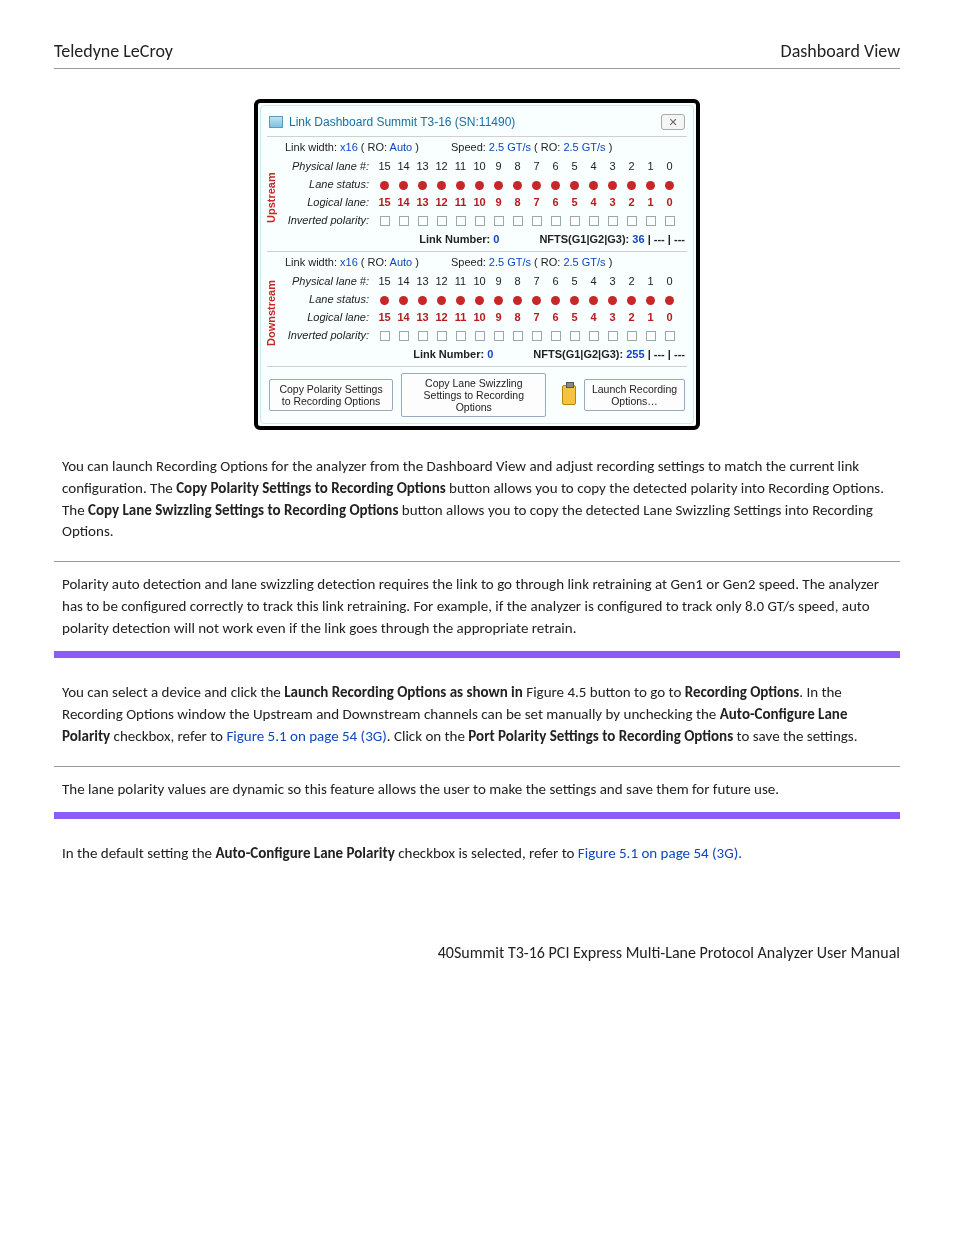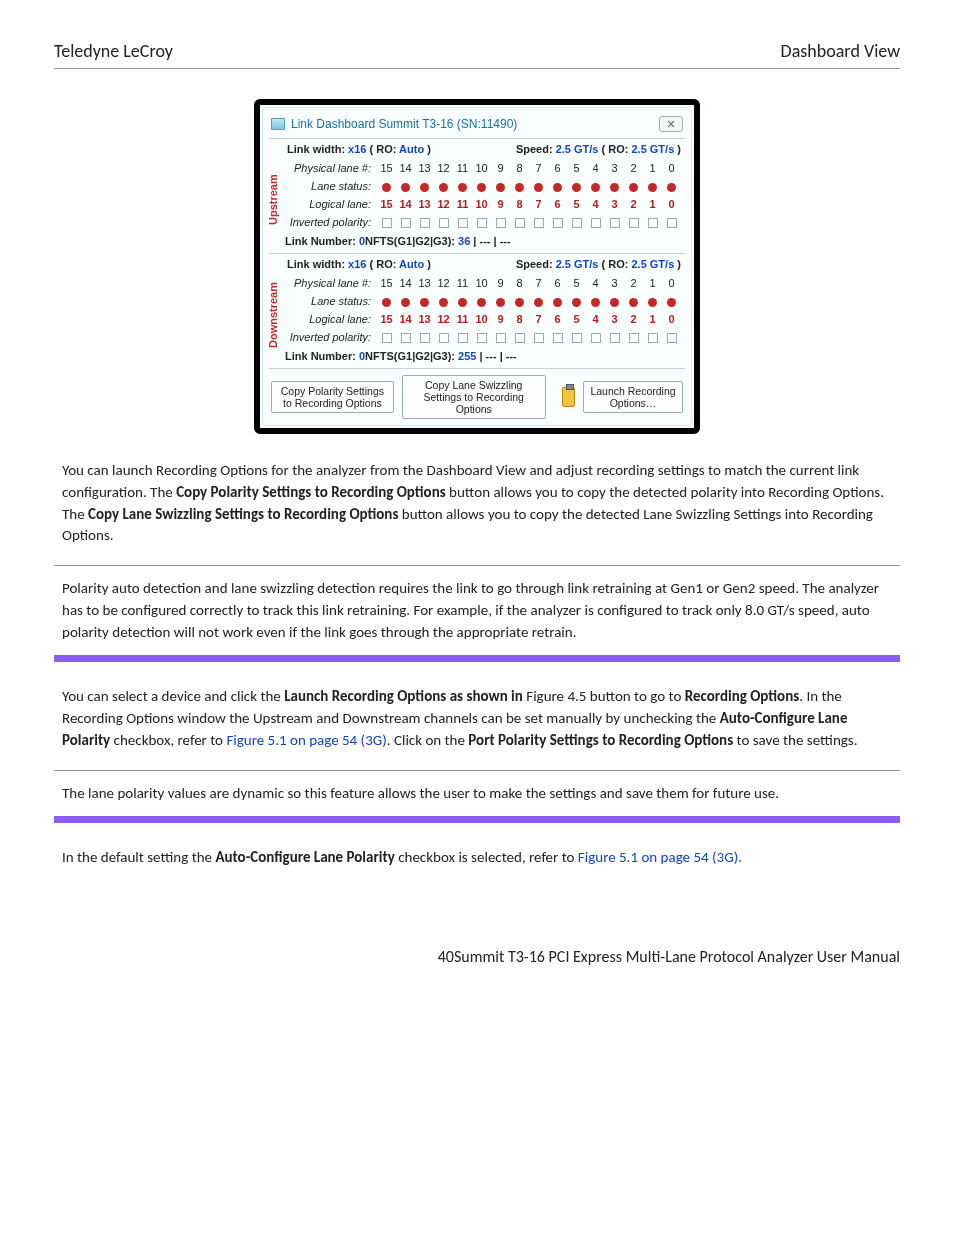--- a/index.html
+++ b/index.html
@@ -18,21 +18,21 @@
     display: flex;
     justify-content: space-between;
     border-bottom: 1px solid #999;
     padding-bottom: 6px;
     margin-bottom: 30px;
     font-size: 18px;
   }
   .dashbox-wrap { text-align: center; margin-bottom: 26px; }
   .dashbox {
     display: inline-block;
-    border: 6px solid #000000;
+    border: 4px solid #000000;
     border-radius: 6px;
     background: #f9fefe;
     padding: 2px;
     text-align: left;
     font-family: Tahoma, Arial, sans-serif;
     font-size: 11px;
     width: 446px;
   }
   .dashbox-inner { border: 1px solid #cfe9f3; border-radius: 4px; padding: 6px 6px 4px 6px; }
   .titlebar { display: flex; align-items: center; gap: 6px; padding: 2px 2px 6px 2px; }
@@ -66,23 +66,23 @@
   .hdr-cell { color:#222; }
   .red-cell { color:#b71c1c; font-weight:bold; }
   .dot-red {
     display:inline-block; width:9px; height:9px;
     border-radius:50%; background:#c62828; vertical-align:middle;
   }
   .chk {
     display:inline-block; width:10px; height:10px;
     border:1px solid #9aa; background:#fff; vertical-align:middle;
   }
-  .topline { display:flex; justify-content: space-between; padding: 0 2px 4px 2px; font-weight:bold; }
+  .topline { display:flex; justify-content: flex-start; padding: 0 2px 4px 2px; font-weight:normal;gap:32px; }
   .blue { color:#1046c2; }
-  .linknum { display:flex; justify-content: flex-start; padding-top:4px; font-weight:bold; }
+  .linknum { display:flex; justify-content: flex-end; padding-top:4px; font-weight:bold;gap:40px; }
   .nfts { font-weight: bold; }
   .nfts .val { color:#1046c2;margin-top:24px; }
   .btnrow { display:flex; gap:8px; align-items:center; padding:6px 2px 2px 2px; border-top:1px solid #d0d0d0; }
   .ui-btn {
     border:1px solid #9ab; background:#fdfdfd; border-radius:2px;
     font-size:10.5px; text-align:center; padding:3px 6px; line-height:12px;
   }
   .usb-icon {
     width:14px; height:20px; background:#f5c242; border:1px solid #b58900; border-radius:2px;
     position:relative;

